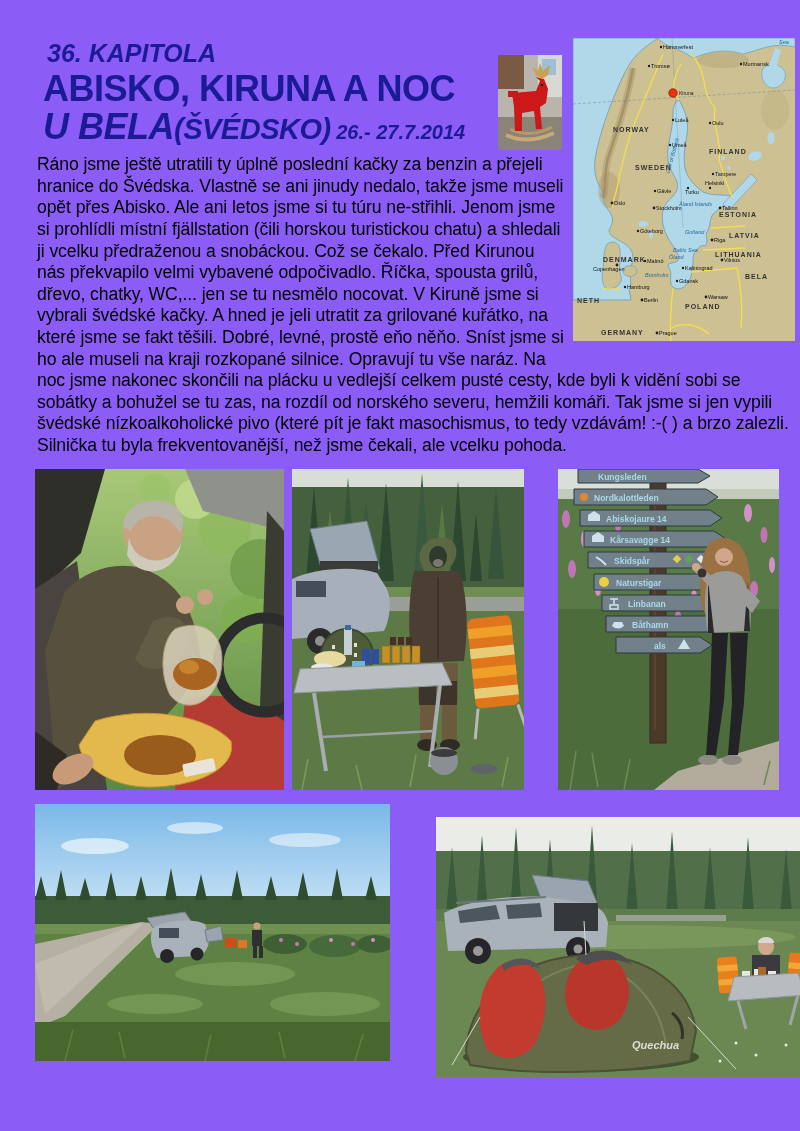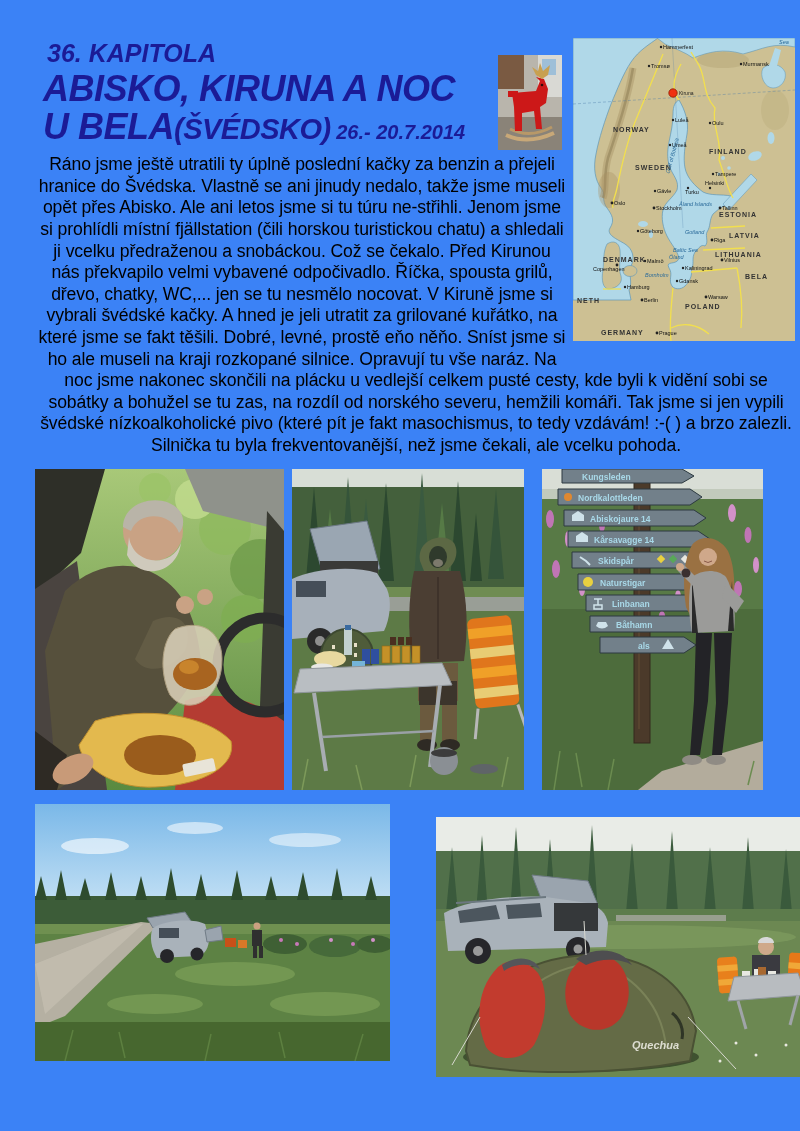--- a/index.html
+++ b/index.html
@@ -1,32 +1,32 @@
 <!DOCTYPE html>
 <html><head>
 <meta charset="utf-8">
 <style>
   html,body{margin:0;padding:0;background:#fff;}
-  .page{position:relative;width:800px;height:1131px;background:#3b82f6;overflow:hidden;
+  .page{position:relative;width:800px;height:1131px;background:#8b5cf6;overflow:hidden;
         font-family:"Liberation Sans","DejaVu Sans",sans-serif;color:#000;}
   .content{padding:38px 5px 0 35px;}
   .map-fig{float:right;width:222px;height:303px;margin:0 0 12px 6px;}
   .chapter{margin:2px 0 2px 12px;font-size:25px;line-height:1.1;font-weight:bold;font-style:italic;color:#1b1b96;}
-  .title1{margin:2px 0 0 8px;font-size:36px;line-height:1.08;font-weight:bold;font-style:italic;color:#1b1b96;letter-spacing:-0.5px;}
+  .title1{margin:2px 0 0 8px;font-size:36px;line-height:1.08;font-weight:bold;color:#1b1b96;letter-spacing:-0.5px;}
   .title2{margin:0 0 0 8px;font-size:36px;line-height:1.08;font-weight:bold;font-style:italic;color:#1b1b96;letter-spacing:-0.5px;}
   .t-sub{font-size:29px;}
   .t-date{font-size:20px;letter-spacing:0;}
-  .body-text{margin:7px 0 0 2px;font-size:17.6px;line-height:21.6px;letter-spacing:-0.1px;text-align:center;}
+  .body-text{margin:7px 0 0 2px;font-size:17.6px;line-height:21.6px;letter-spacing:-0.1px;text-align:left;}
   .moose{position:absolute;left:498px;top:55px;width:64px;height:95px;}
   .row{clear:both;display:flex;align-items:flex-start;}
   .row1{margin-top:12px;}
   .row2{margin-top:14px;}
   .ph{flex:none;line-height:0;}
   .ph2m{margin-left:8px;}
-  .ph3m{margin-left:18px;}
+  .ph3m{margin-left:34px;}
   .ph5m{margin-left:20px;margin-top:13px;padding-left:26px;}
   svg text{font-family:"Liberation Sans","DejaVu Sans",sans-serif;}
   .m-country{font-size:7px;font-weight:bold;fill:#333;letter-spacing:1px;}
   .m-city{font-size:5.5px;fill:#111;}
   .m-sea{font-size:5.5px;font-style:italic;fill:#2a6a9a;}
   .m-kiruna{font-size:5px;fill:#222;}
   .sign-label{font-size:8.5px;font-weight:bold;fill:#a8d8e8;}
   .tent-brand{font-size:11px;font-weight:bold;font-style:italic;fill:#e9e9df;opacity:.9;}
 </style>
 </head>
@@ -171,21 +171,21 @@
         <path d="M12,74 Q32,84 54,72" stroke="#b89868" stroke-width="3" fill="none"></path>
         <path d="M14,38 L38,36 L42,26 L38,22 L46,24 L50,34 L48,48 L42,52 L44,74 L38,74 L36,56 L24,58 L24,76 L17,76 L16,52 Z" fill="#cc1818"></path>
         <path d="M38,20 L34,12 L40,16 L42,8 L45,16 L52,10 L50,20 L44,24 Z" fill="#c8a050"></path>
         <rect x="10" y="36" width="10" height="6" fill="#cc1818"></rect>
         <circle cx="44" cy="30" r="1.3" fill="#300808"></circle>
       </svg>
     </div>
 
     <div class="chapter">36. KAPITOLA</div>
     <div class="title1">ABISKO, KIRUNA A NOC</div>
-    <div class="title2"><span>U BELA</span><span class="t-sub">(ŠVÉDSKO)</span><span class="t-date"> </span><span class="t-date">26.- 20.7.2014</span></div>
+    <div class="title2"><span>U BELA</span><span class="t-sub">(ŠVÉDSKO)</span><span class="t-date"> </span><span class="t-date">26.- 27.7.2014</span></div>
 
     <p class="body-text">Ráno jsme ještě utratili ty úplně poslední kačky za benzin a přejeli hranice do Švédska. Vlastně se ani jinudy nedalo, takže jsme museli opět přes Abisko. Ale ani letos jsme si tu túru ne-střihli. Jenom jsme si prohlídli místní fjällstation (čili horskou turistickou chatu) a shledali ji vcelku předraženou a snobáckou. Což se čekalo. Před Kirunou nás překvapilo velmi vybavené odpočivadlo. Říčka, spousta grilů, dřevo, chatky, WC,... jen se tu nesmělo nocovat. V Kiruně jsme si vybrali švédské kačky. A hned je jeli utratit za grilované kuřátko, na které jsme se fakt těšili. Dobré, levné, prostě eňo něňo. Sníst jsme si ho ale museli na kraji rozkopané silnice. Opravují tu vše naráz. Na noc jsme nakonec skončili na plácku u vedlejší celkem pusté cesty, kde byli k vidění sobi se sobátky a bohužel se tu zas, na rozdíl od norského severu, hemžili komáři. Tak jsme si jen vypili švédské nízkoalkoholické pivo (které pít je fakt masochismus, to tedy vzdávám! :-( ) a brzo zalezli. Silnička tu byla frekventovanější, než jsme čekali, ale vcelku pohoda.</p>
 
     <div class="row row1">
 
       <div class="ph">
         <svg width="249" height="321" viewBox="0 0 249 321">
           <defs>
             <linearGradient id="p1g" x1="0" y1="0" x2="0" y2="1">
               <stop offset="0" stop-color="#a8c878"></stop>

